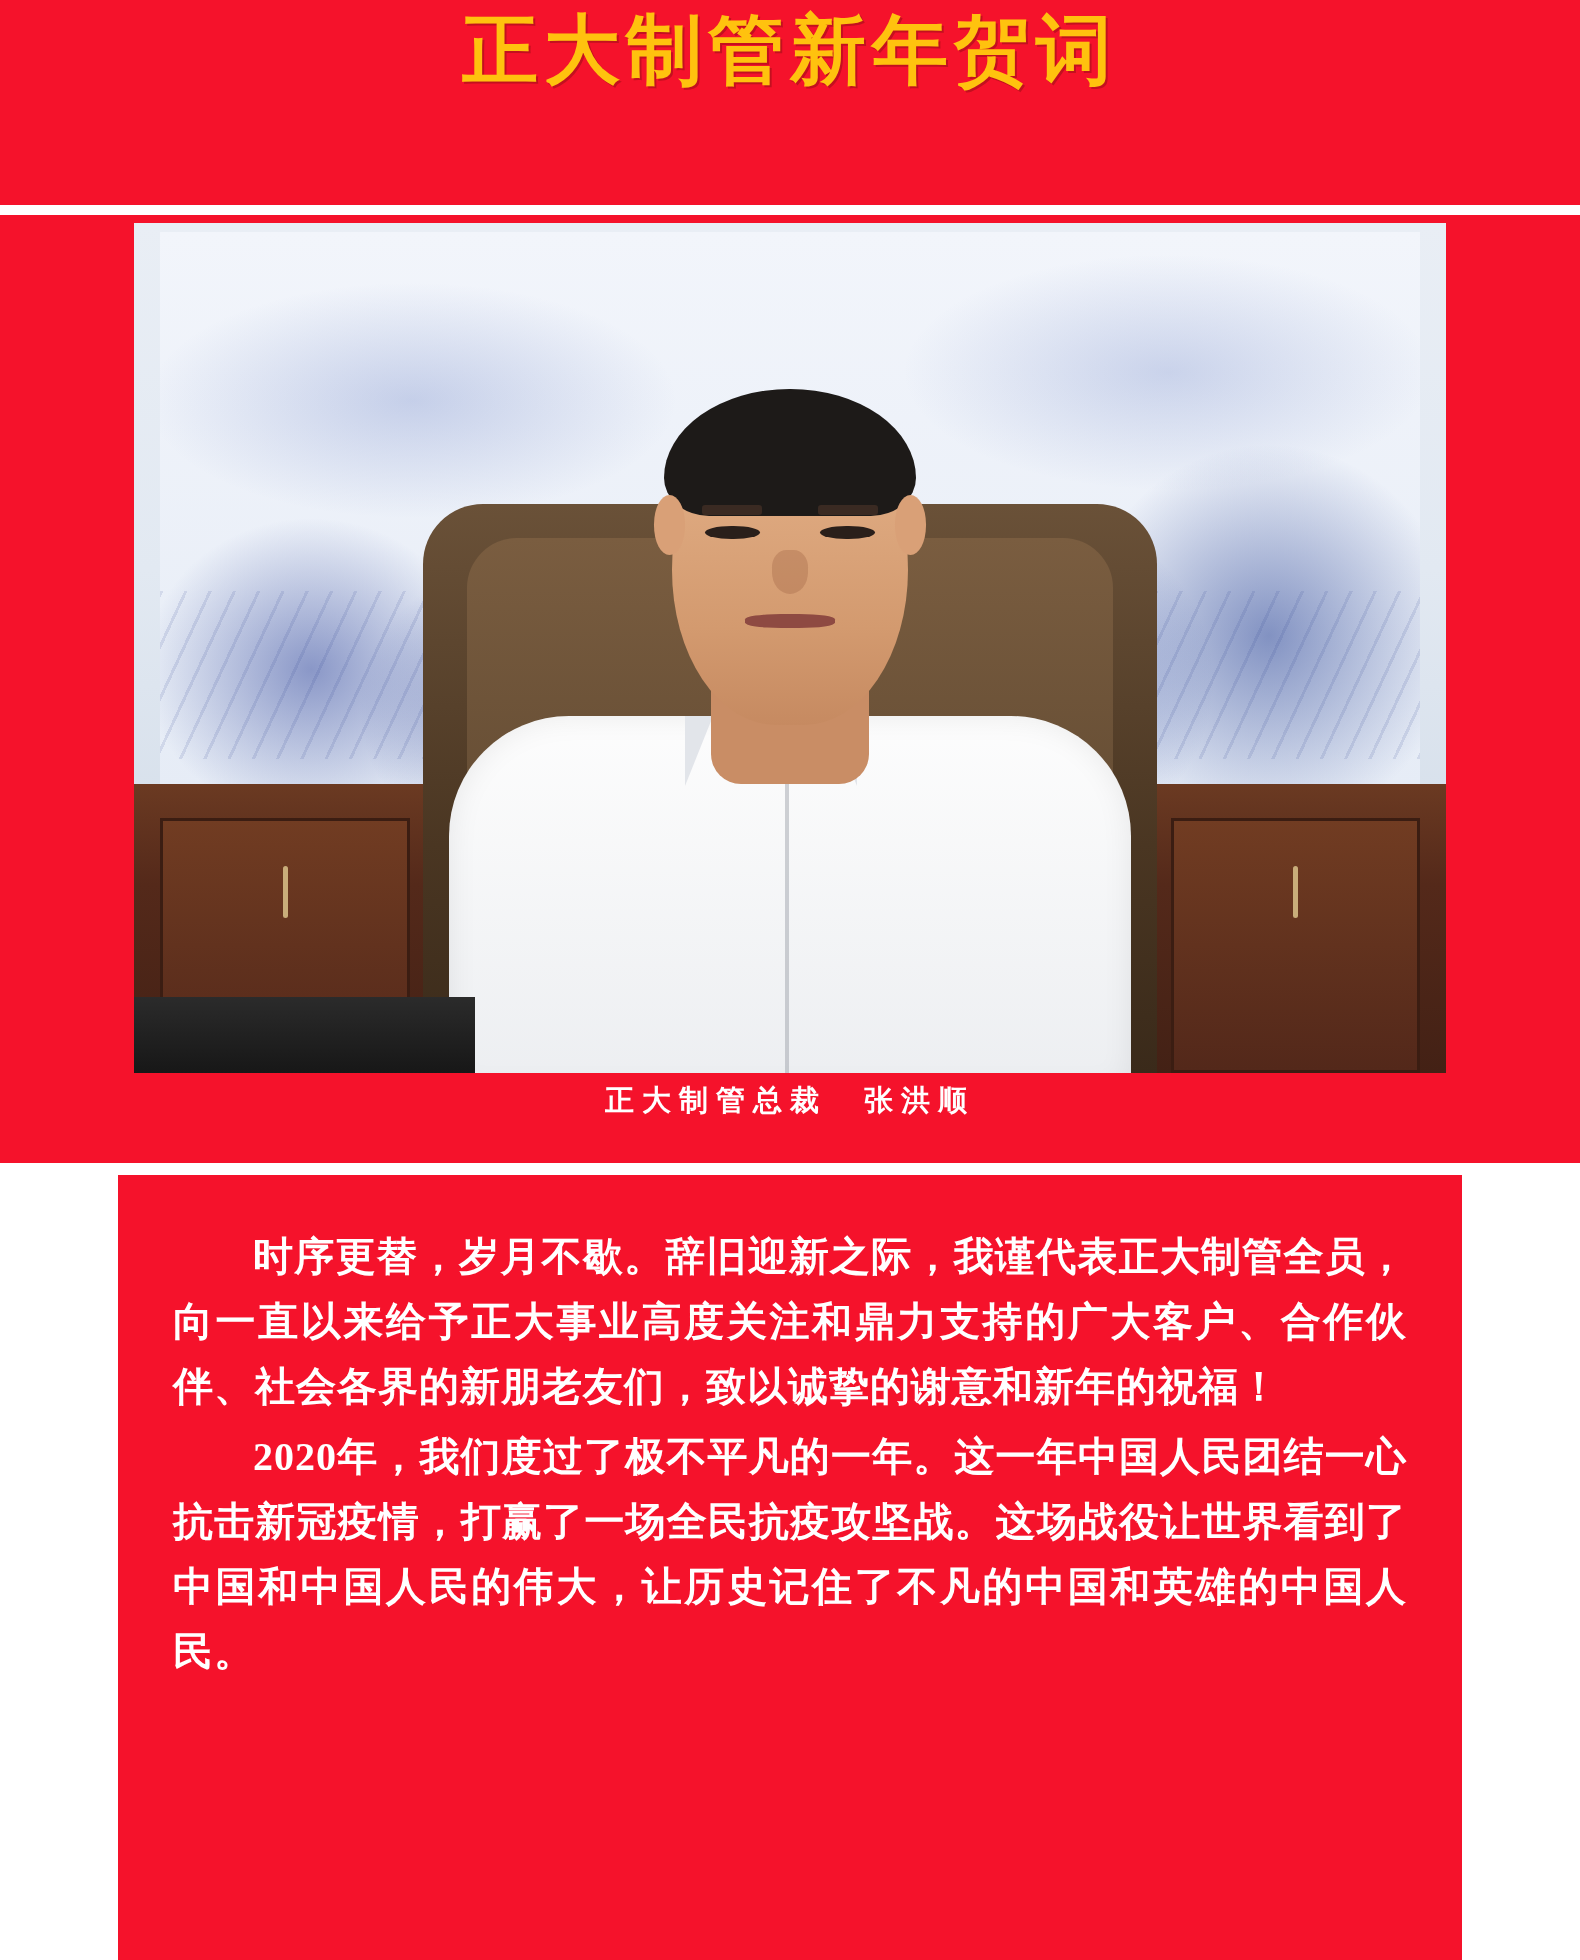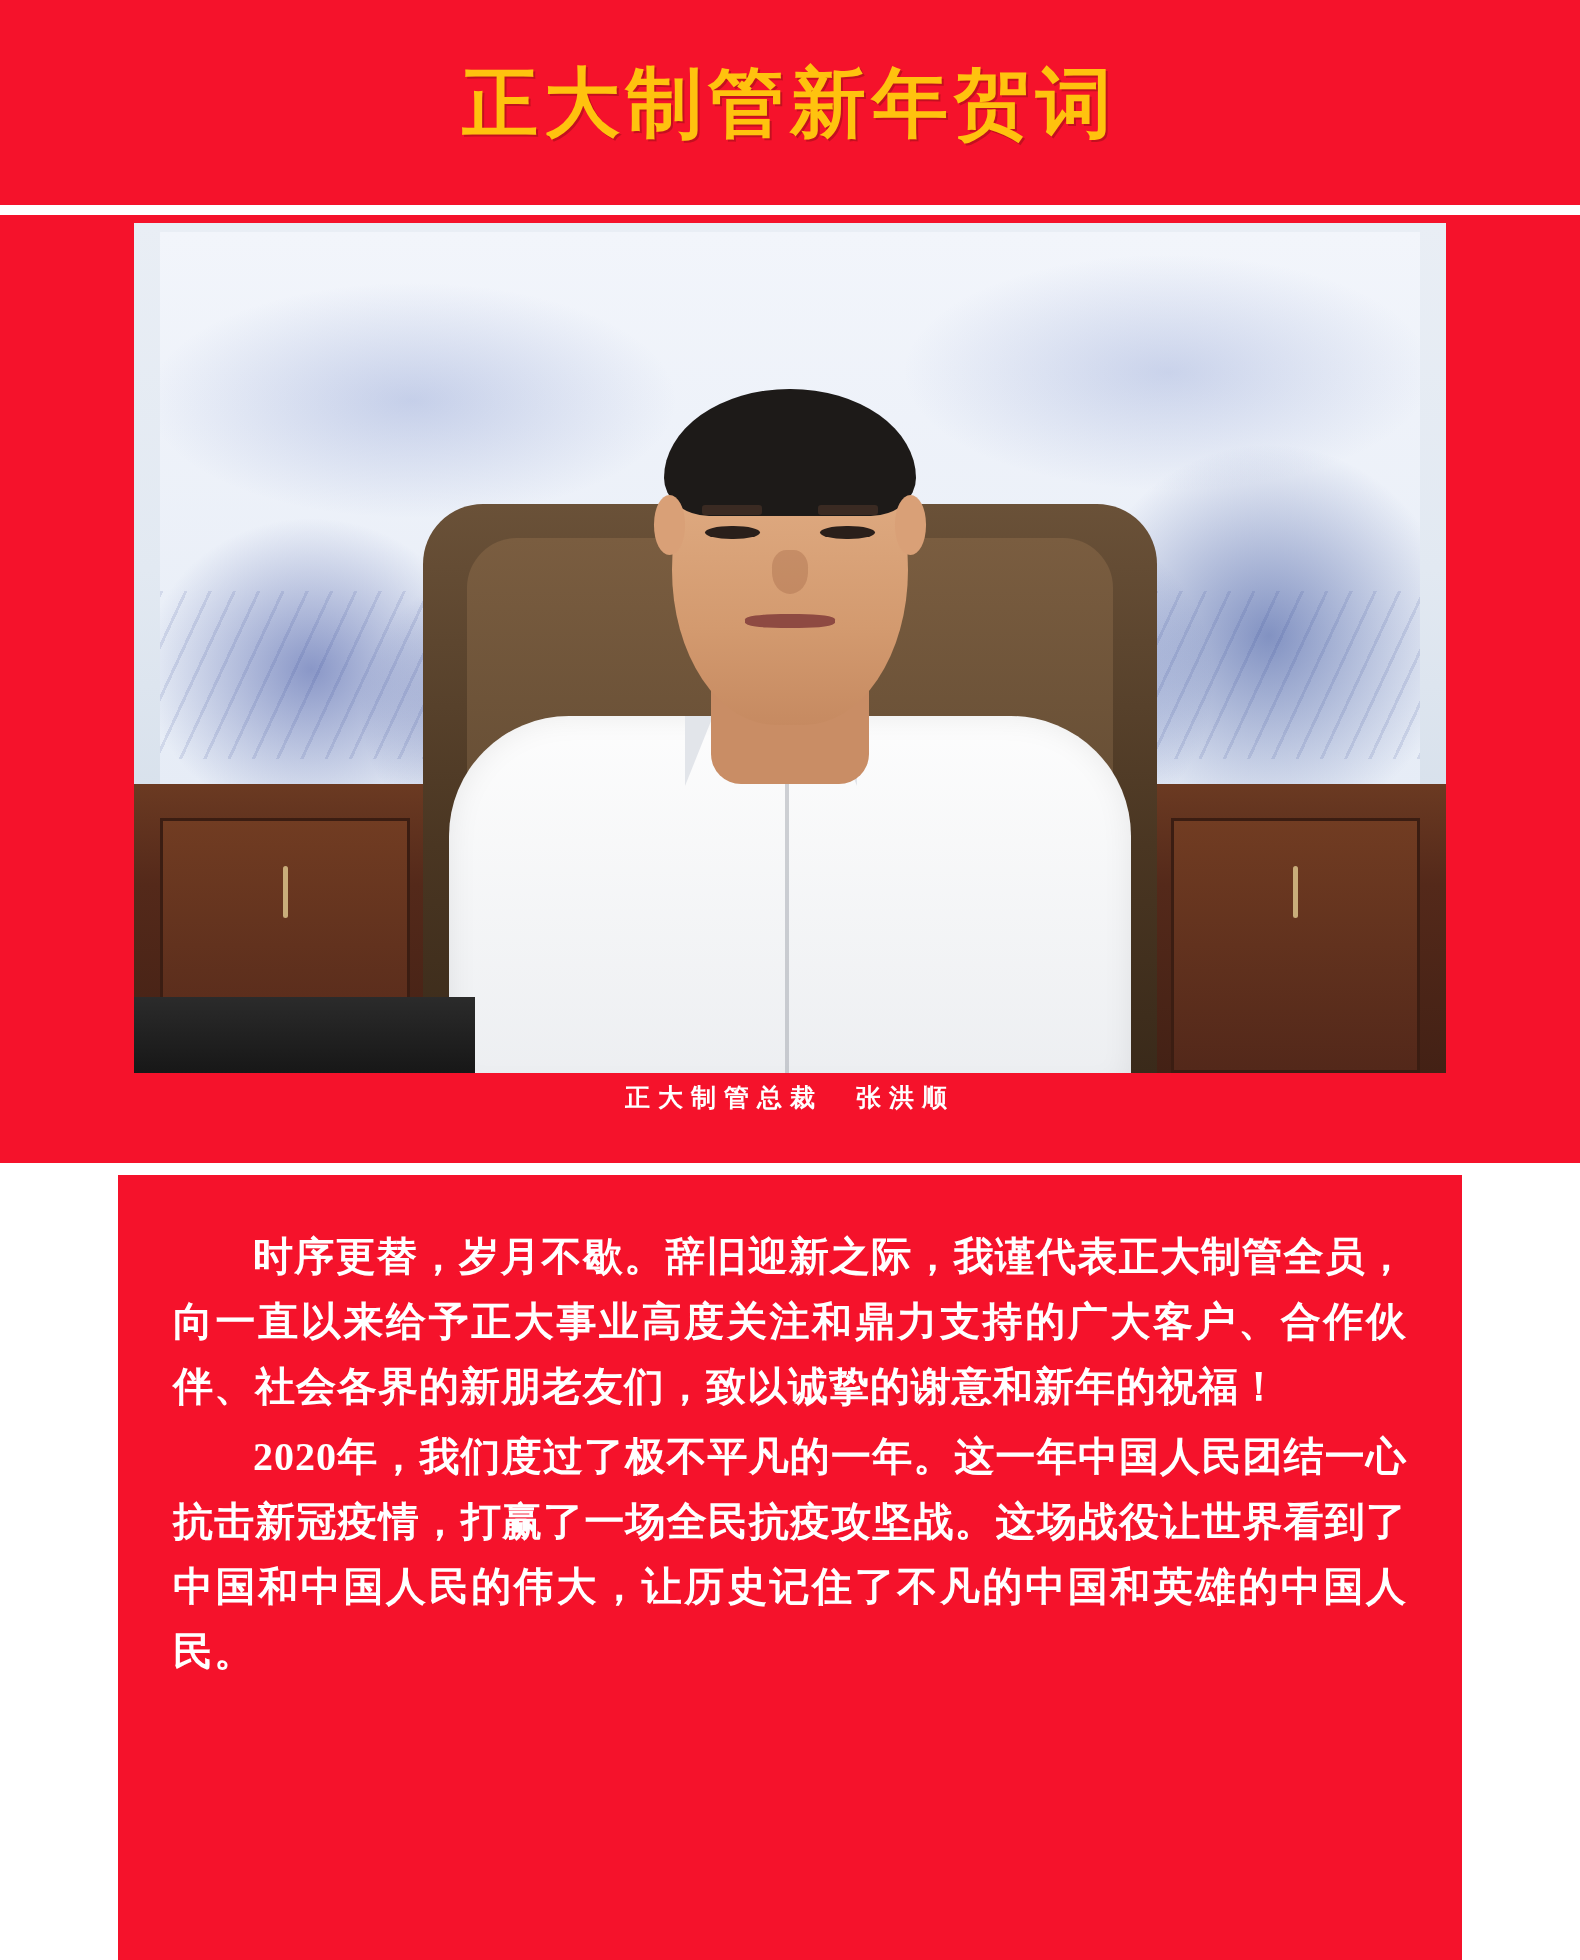--- a/index.html
+++ b/index.html
@@ -17,26 +17,26 @@
     position: relative;
     width: 1580px;
     height: 1960px;
     background: #f5122b;
     box-sizing: border-box;
   }
   
   .title-banner {
     position: absolute;
     left: 0;
-    top: 0;
+    top: 12px;
     width: 1580px;
     height: 205px;
     background: #f5122b;
     display: flex;
-    align-items: center;
+    align-items: flex-start;
     justify-content: center;
   }
   .title-text {
     color: #ffc20e;
     font-size: 76px;
     font-weight: bold;
     letter-spacing: 6px;
     line-height: 1;
     text-shadow: 2px 2px 0 #c3101f;
     font-family: "Liberation Serif", "DejaVu Serif", serif;
@@ -277,21 +277,21 @@
     height: 9%;
     background: linear-gradient(180deg, #2b2b2b 0%, #171717 100%);
   }
   .photo-caption {
     position: absolute;
     left: 16px;
     top: 866px;
     width: 1312px;
     text-align: center;
     color: #ffffff;
-    font-size: 25px;
+    font-size: 29px;
     font-weight: bold;
     letter-spacing: 8px;
     font-family: "Liberation Serif", "DejaVu Serif", serif;
   }
   
   .gap-band-2 {
     position: absolute;
     left: 0;
     top: 1163px;
     width: 1580px;

